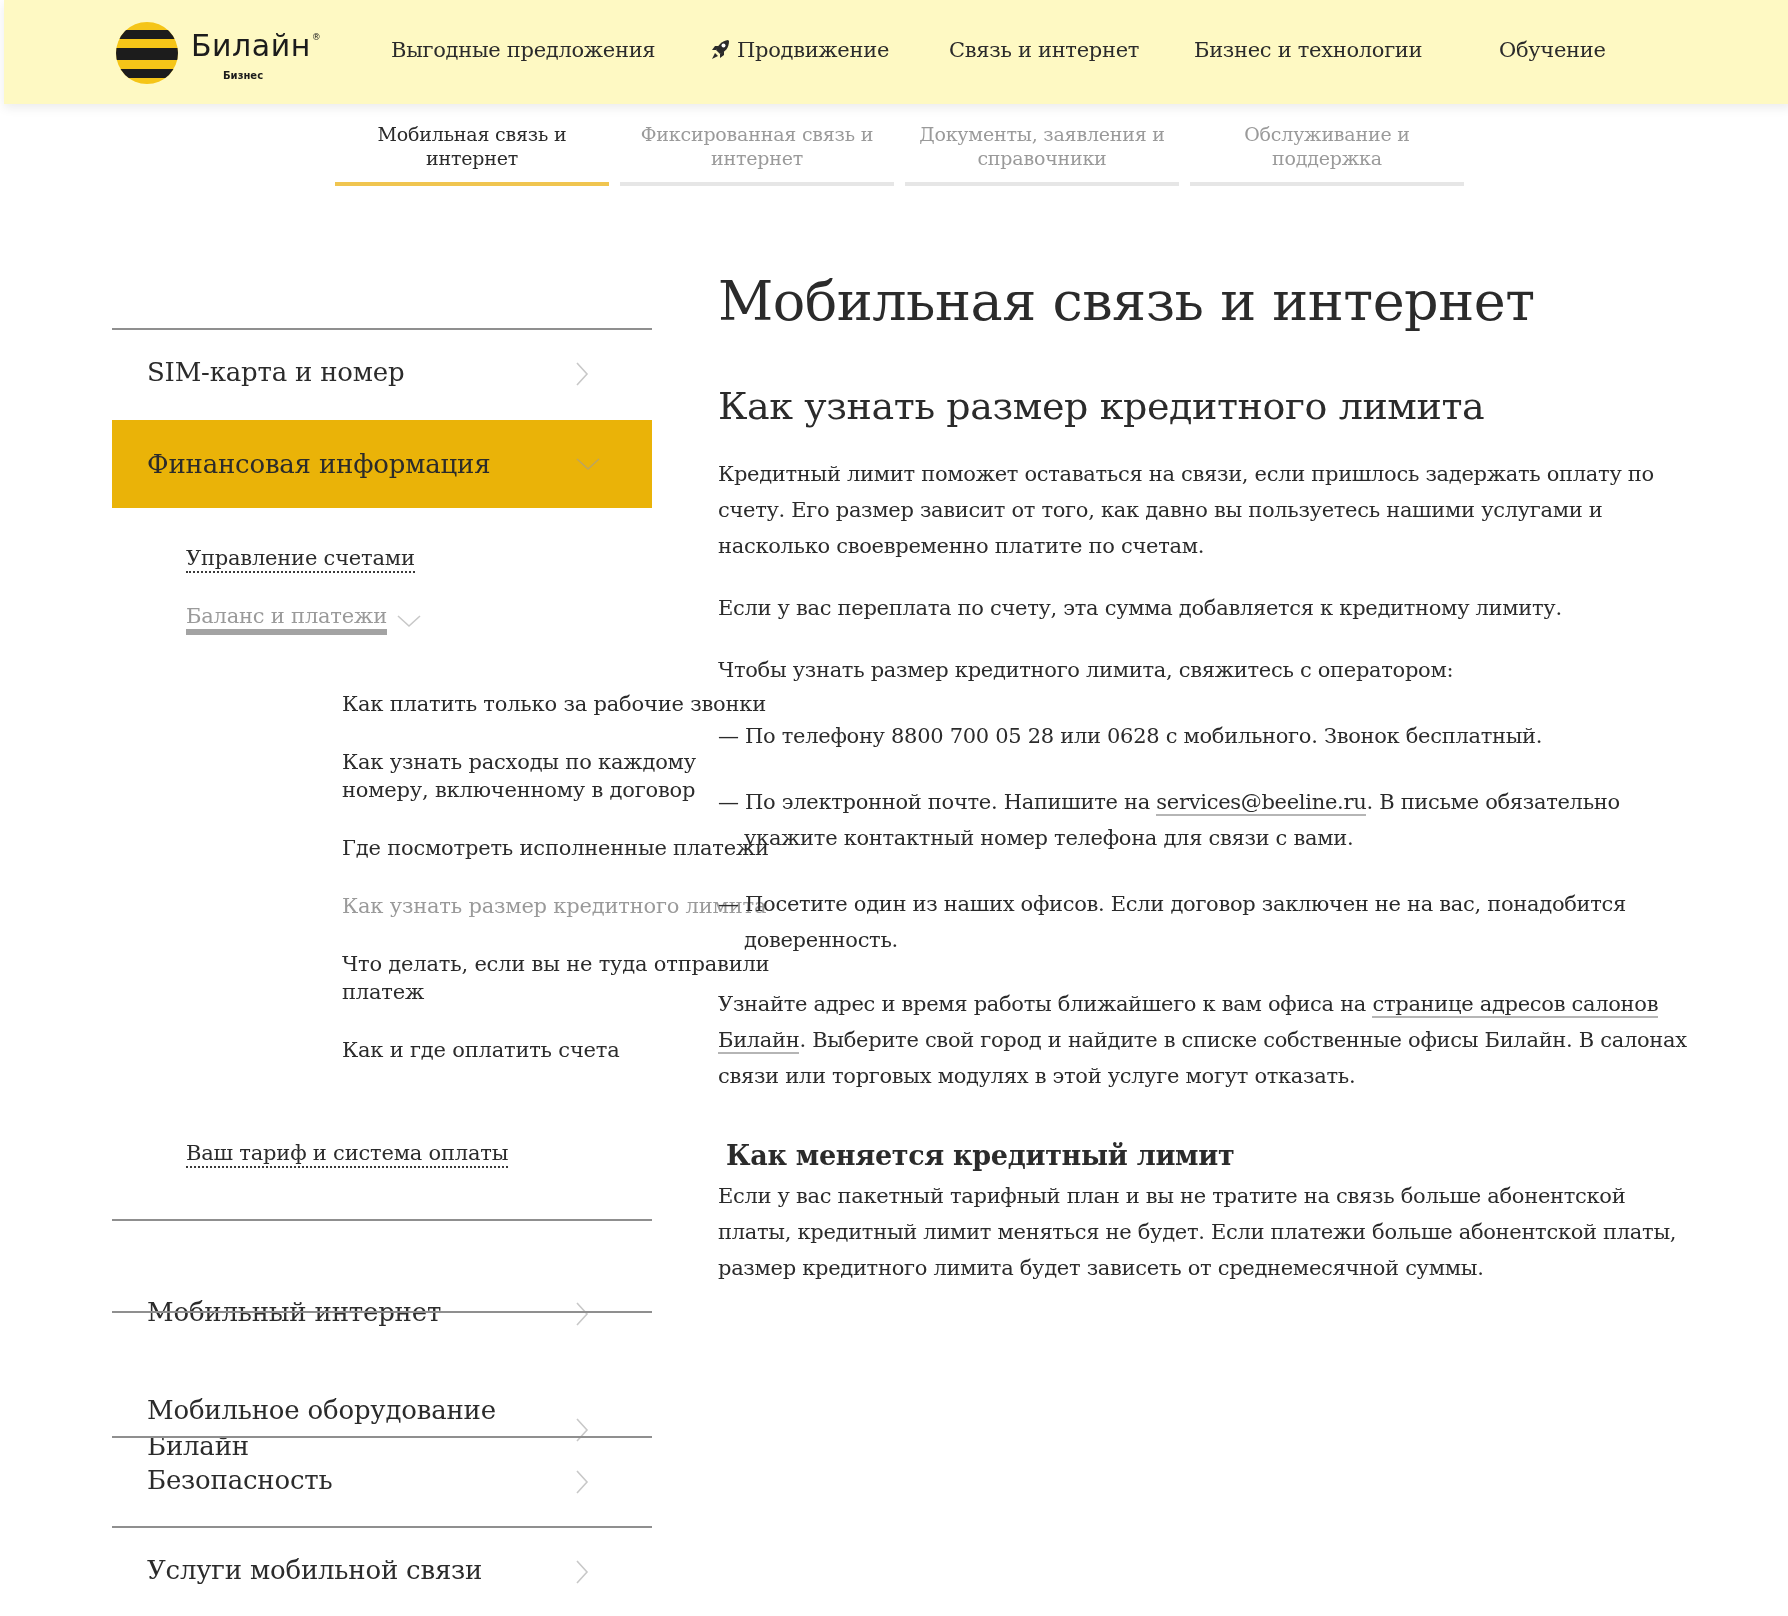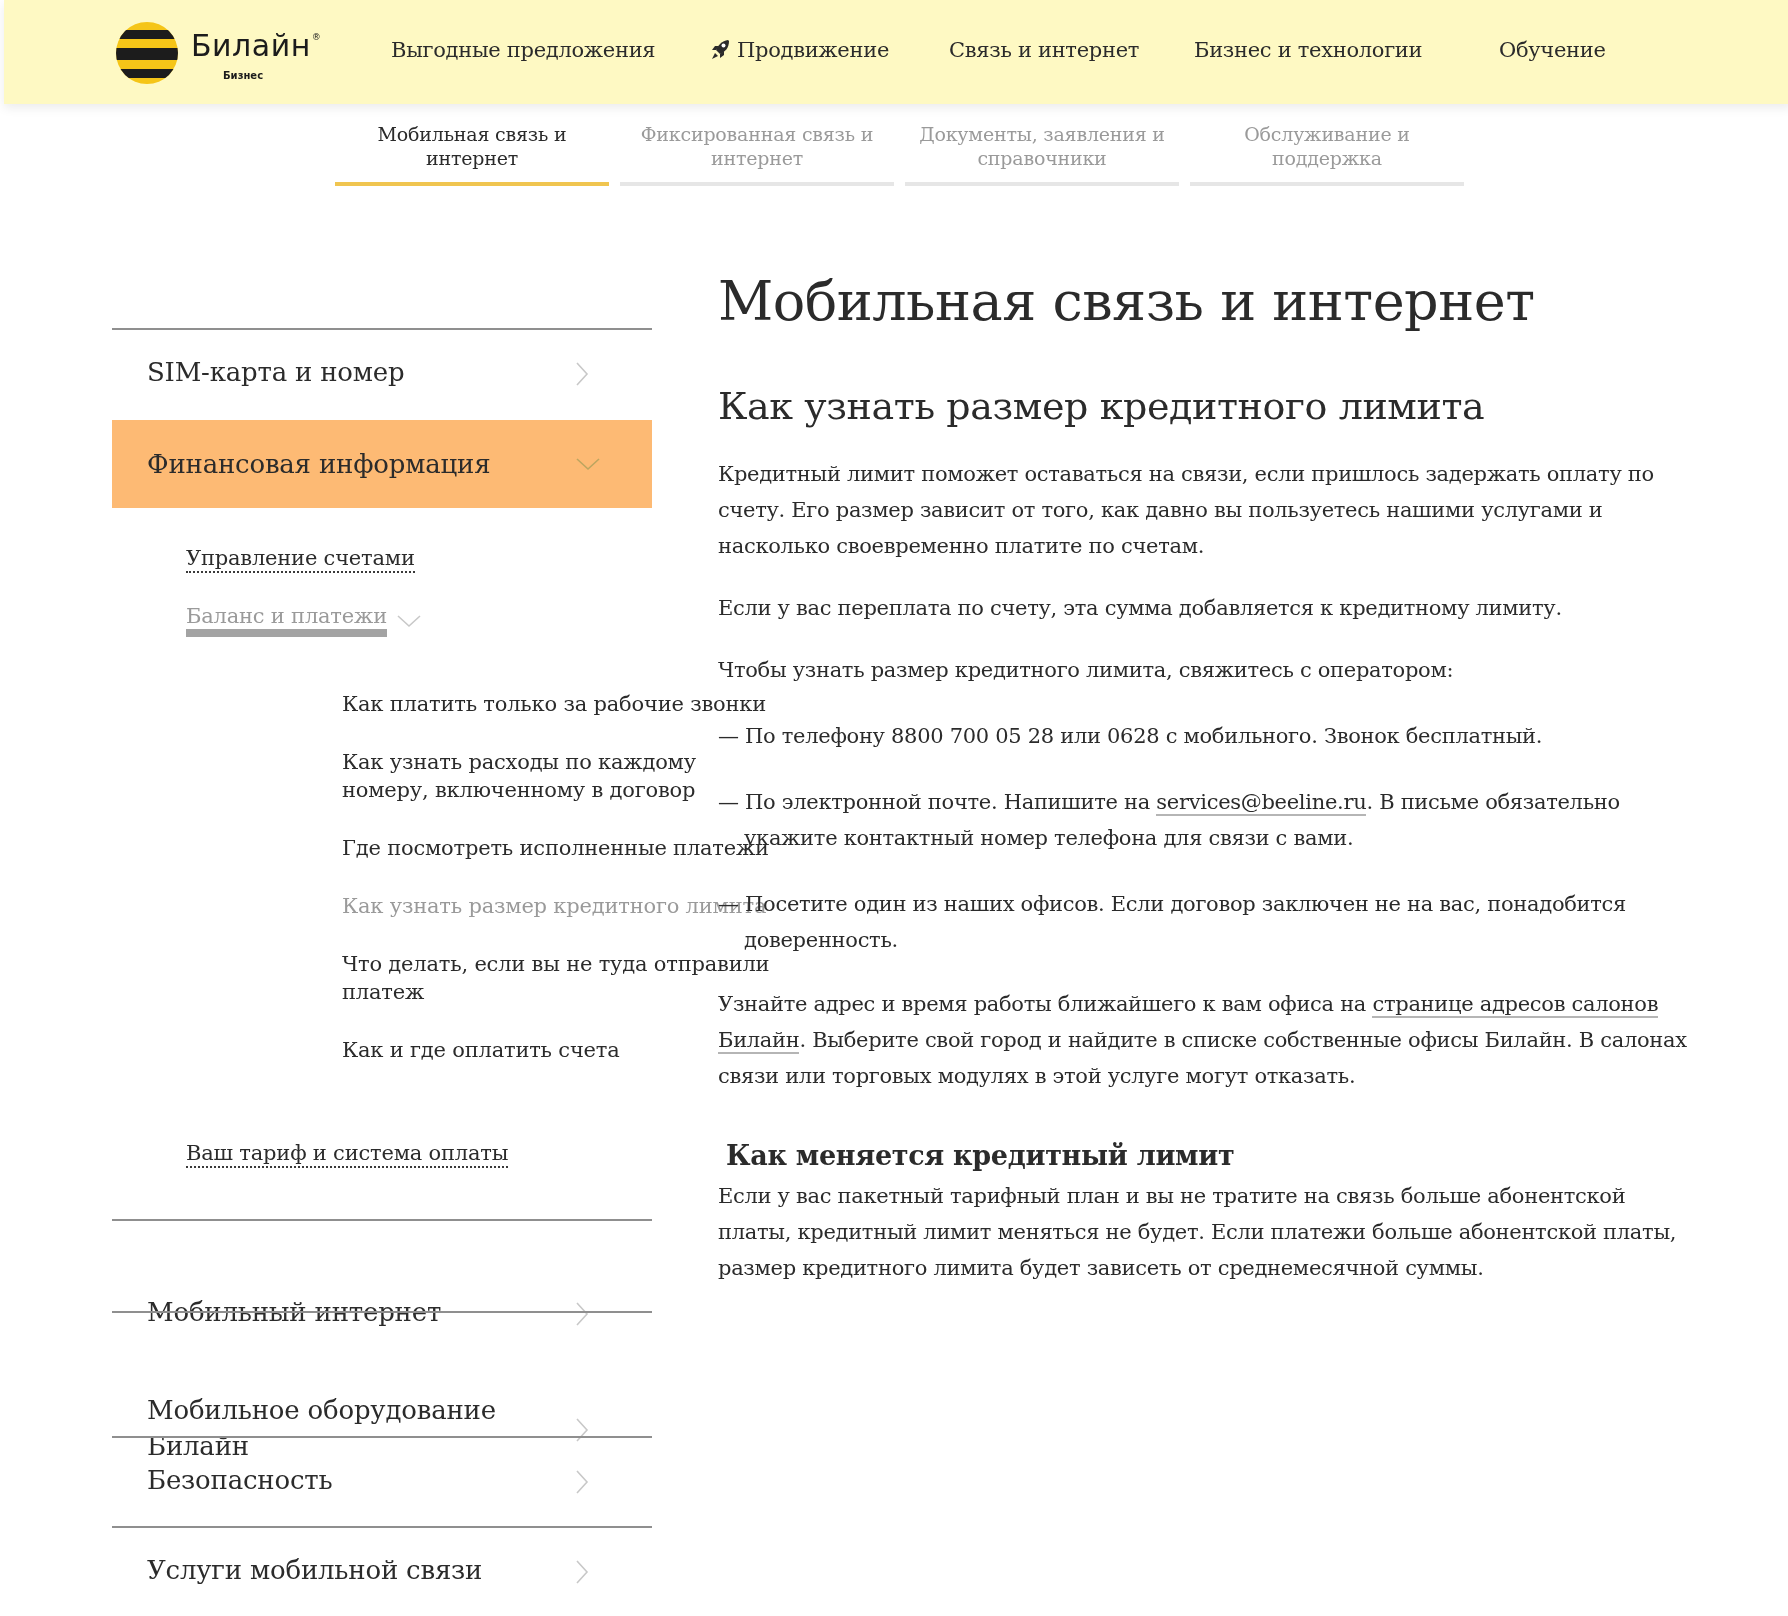--- a/index.html
+++ b/index.html
@@ -23,25 +23,25 @@
   .subtabs { position: absolute; top: 118px; left: 335px; width: 1130px; height: 70px; }
   .subtab { position: absolute; top: 0; width: 274px; height: 68px; text-align: center; font-size: 19px; line-height: 24px; color: #9a9a9a; border-bottom: 4px solid #e6e6e6; padding-top: 4px; cursor: pointer; letter-spacing: -0.2px; }
   .subtab.active { color: #2b2b2b; border-bottom-color: #f0c550; }
 
   
   .sidebar { position: absolute; left: 112px; top: 328px; width: 540px; }
   .side-rule { position: absolute; left: 0; width: 540px; height: 2px; background: #8f8f8f; }
   .side-item { position: absolute; left: 0; width: 540px; font-size: 26px; color: #2b2b2b; cursor: pointer; letter-spacing: -0.2px; }
   .side-item .label { position: absolute; left: 35px; line-height: 36px; }
   .side-item .chev { position: absolute; left: 462px; }
-  .side-item.open { background: #fdba74; }
+  .side-item.open { background: #eab308; }
 
   .sub-link { position: absolute; font-size: 21px; color: #2b2b2b; cursor: pointer; letter-spacing: -0.2px; white-space: nowrap; }
   .sub-link.dotted { border-bottom: 2px dotted #3a3a3a; line-height: 26px; }
-  .sub-link.current-parent { color: #9a9a9a; border-bottom: 8px solid #a3a3a3; line-height: 26px; }
+  .sub-link.current-parent { color: #9a9a9a; border-bottom: 6px solid #a3a3a3; line-height: 26px; }
   .leaf { position: absolute; left: 230px; width: 430px; font-size: 21px; line-height: 28px; color: #2b2b2b; cursor: pointer; letter-spacing: -0.2px; }
   .leaf.current { color: #9a9a9a; }
 
   
   .main { position: absolute; left: 718px; top: 260px; width: 980px; }
   .page-title { position: absolute; left: 0; top: 10px; font-size: 54px; font-weight: normal; color: #2b2b2b; letter-spacing: -0.5px; white-space: nowrap; }
   .section-title { position: absolute; left: 0; top: 124px; font-size: 38px; font-weight: normal; color: #2b2b2b; letter-spacing: -0.4px; white-space: nowrap; }
   .p { position: absolute; left: 0; width: 980px; font-size: 21px; line-height: 36px; color: #2b2b2b; letter-spacing: -0.3px; }
   .bullet { position: absolute; left: 0; width: 980px; font-size: 21px; line-height: 36px; color: #2b2b2b; letter-spacing: -0.3px; padding-left: 26px; text-indent: -26px; }
   .link { border-bottom: 2px solid #b5b5b5; cursor: pointer; }

